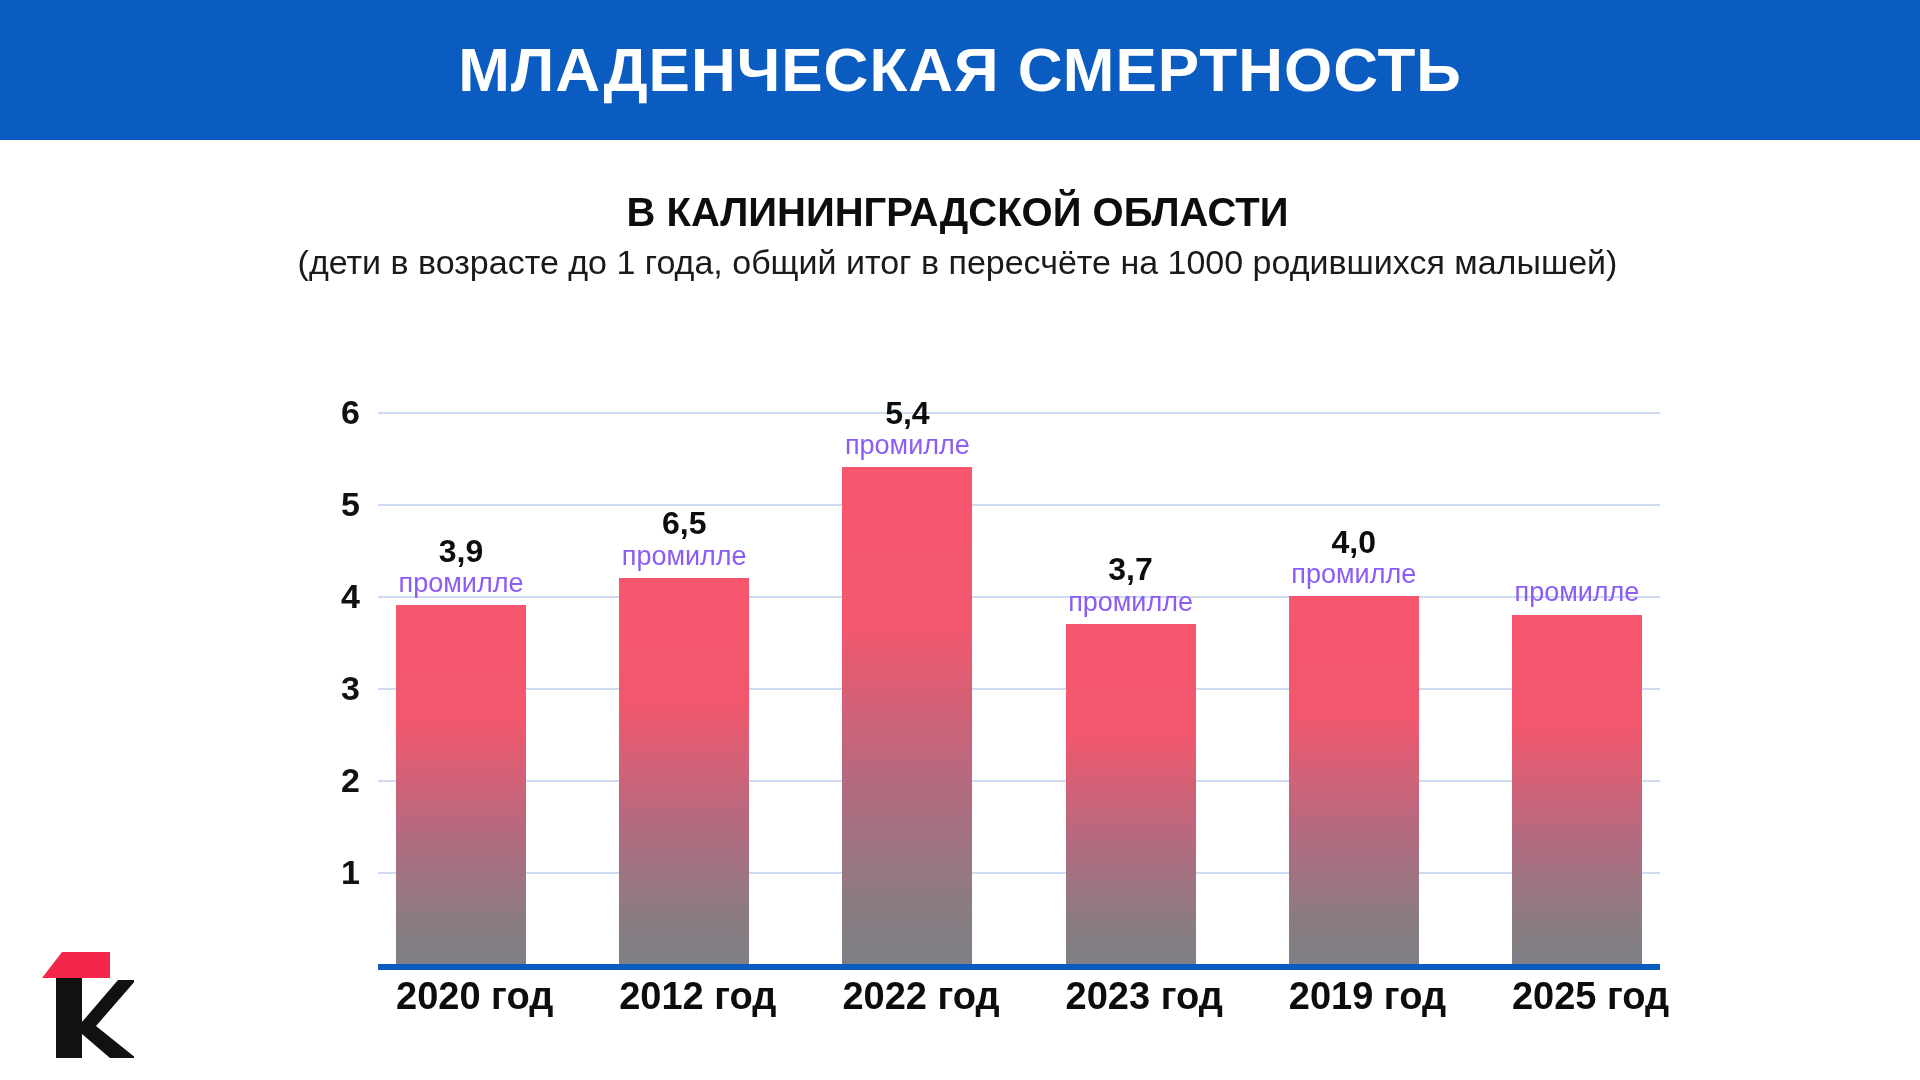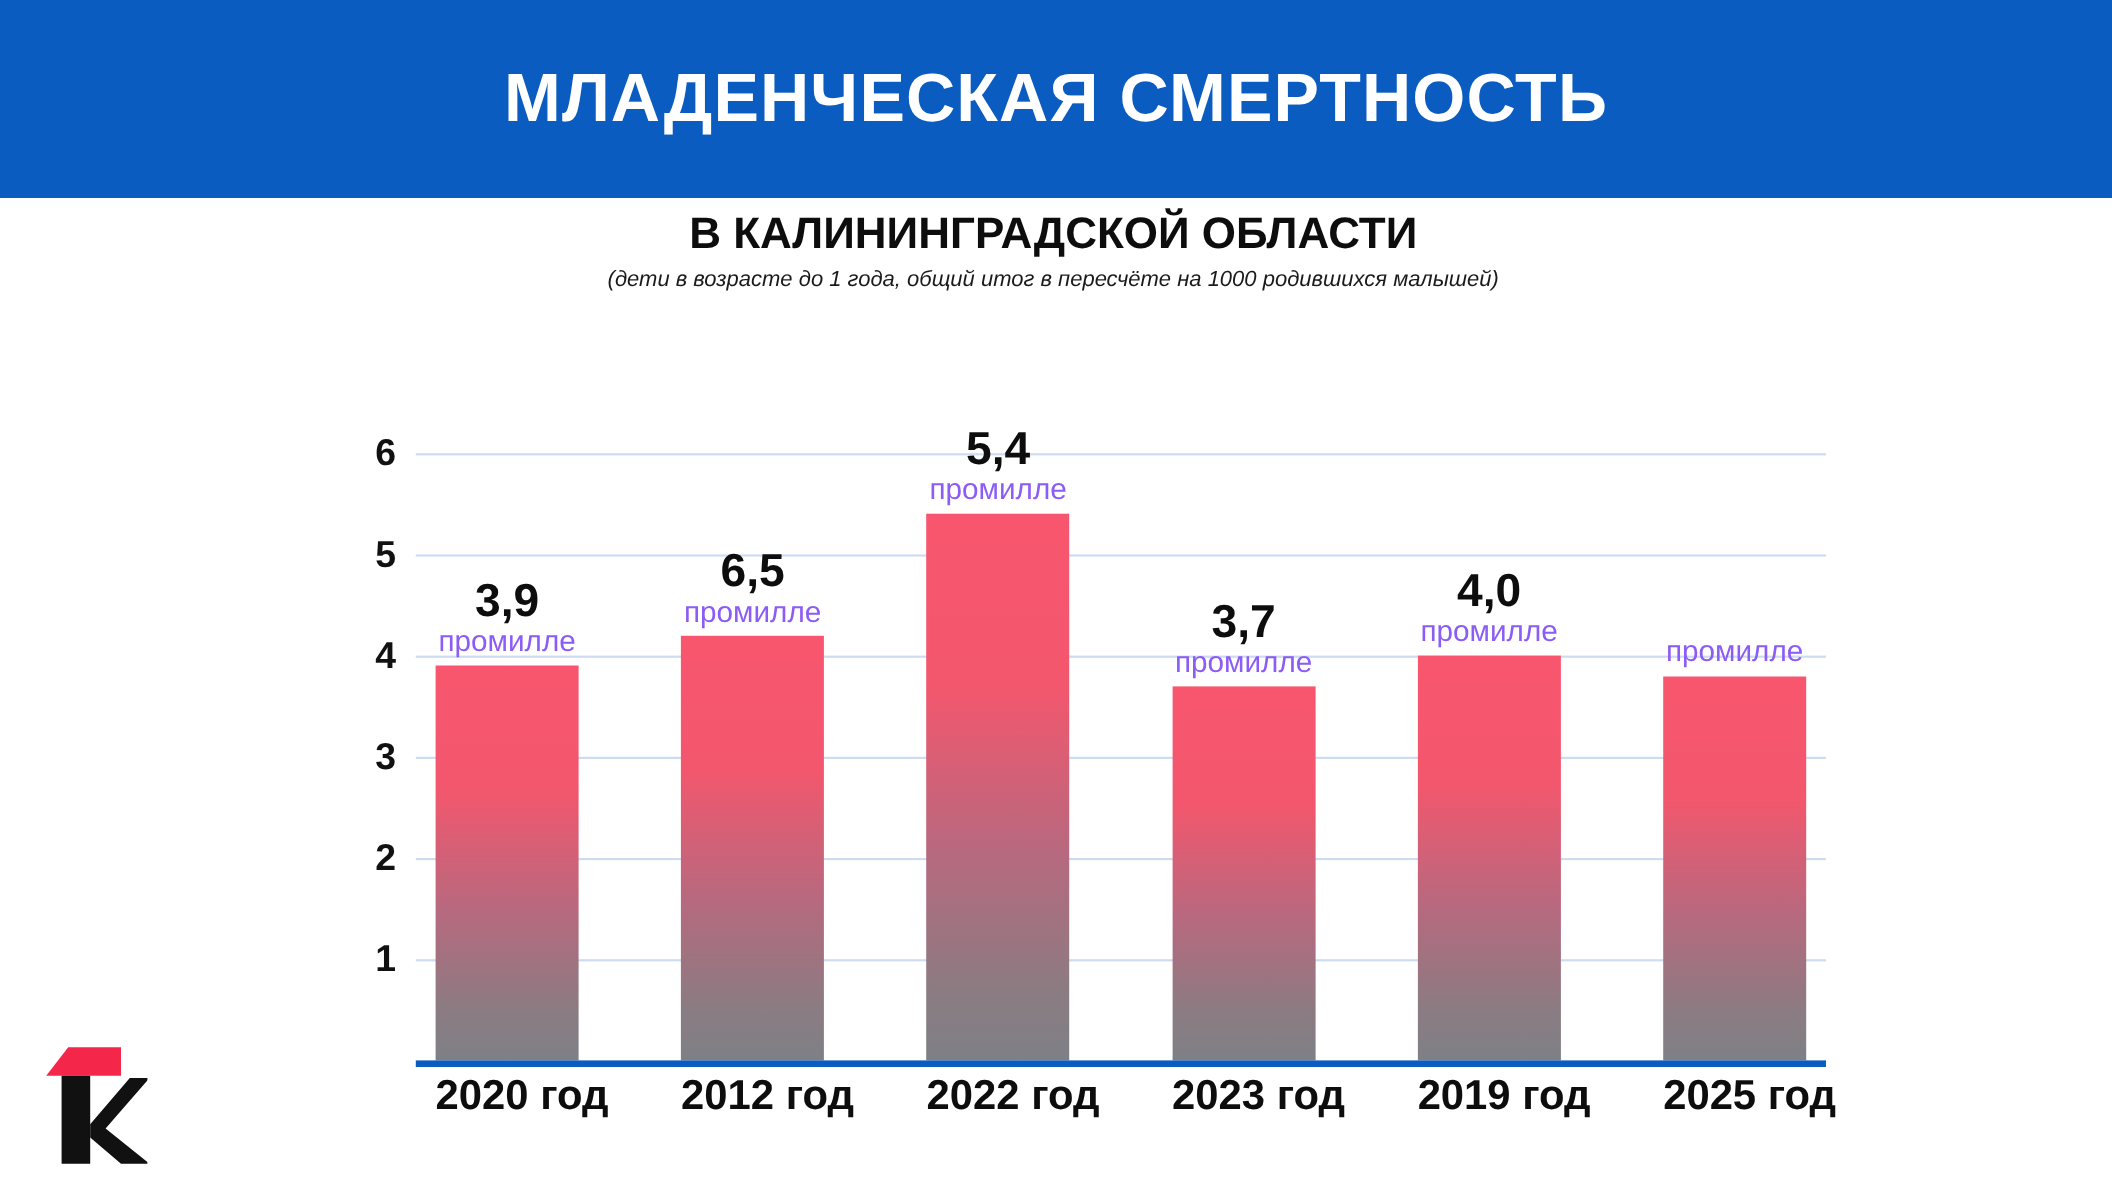--- a/index.html
+++ b/index.html
@@ -15,21 +15,21 @@
     overflow: hidden;
     position: relative;
   }
 
   
   .header-banner {
     position: absolute;
     left: 0;
     top: 0;
     width: 1920px;
-    height: 180px;
+    height: 140px;
     background: #0b5cc0;
     display: flex;
     align-items: center;
     justify-content: center;
   }
   .header-title {
     color: #ffffff;
     font-size: 62px;
     font-weight: 700;
     letter-spacing: 1px;
@@ -50,26 +50,25 @@
     color: #0d0d0d;
     font-size: 40px;
     font-weight: 700;
     text-transform: uppercase;
     line-height: 1.1;
     margin: 0 0 8px 0;
     white-space: nowrap;
   }
   .chart-subtitle {
     color: #1a1a1a;
-    font-size: 20px;
+    font-size: 34px;
     font-weight: 400;
     line-height: 1.2;
     margin: 0;
     white-space: nowrap;
-    font-style: italic;
   }
 
   
   .plot-wrap {
     position: absolute;
     left: 300px;
     top: 380px;
     width: 1360px;
     height: 590px;
   }
@@ -135,21 +134,21 @@
     align-items: center;
   }
   .bar-labels {
     position: absolute;
     left: -40px;
     right: -40px;
     text-align: center;
     line-height: 1;
   }
   .bar-value {
-    font-size: 42px;
+    font-size: 32px;
     font-weight: 700;
     color: #0d0d0d;
     line-height: 1.05;
     display: block;
   }
   .bar-unit {
     font-size: 27px;
     font-weight: 400;
     color: #8b5cf6;
     line-height: 1.15;

